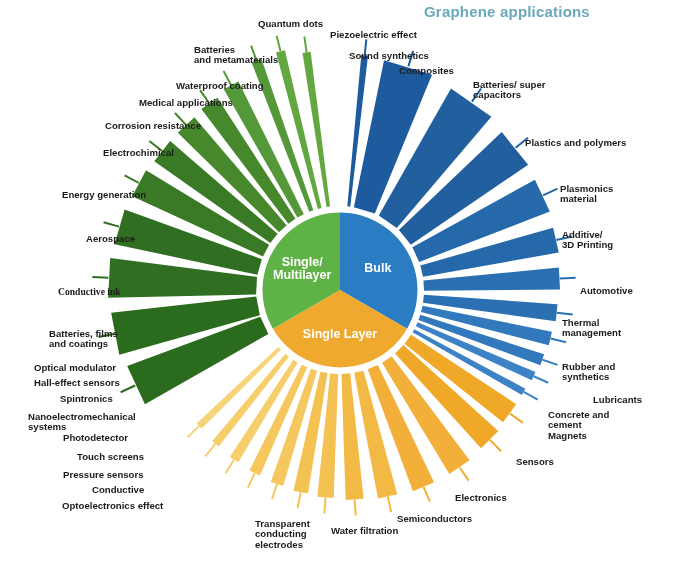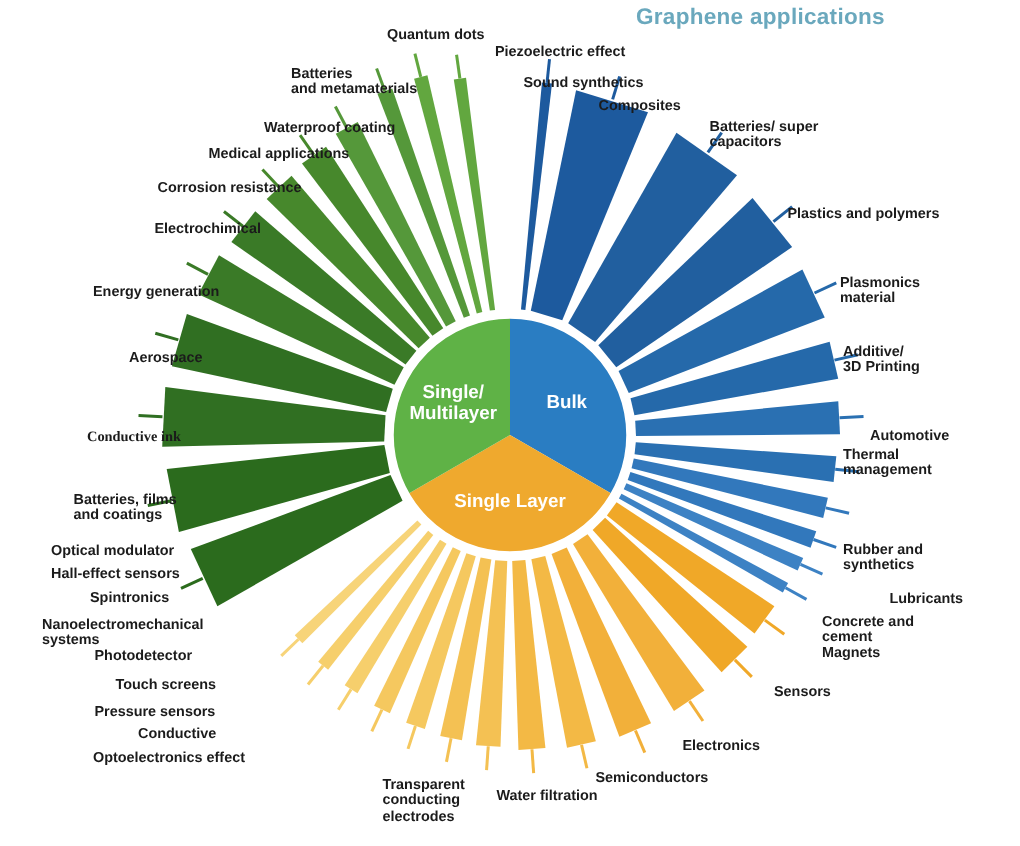--- a/index.html
+++ b/index.html
@@ -124,21 +124,21 @@
   <div id="labels">
       <div class="lbl l" style="left: 399px; top: 66px;">Composites</div>
       <div class="lbl l" style="left: 473px; top: 80px;">Batteries/ super
 capacitors</div>
       <div class="lbl l" style="left: 525px; top: 138px;">Plastics and polymers</div>
       <div class="lbl l" style="left: 560px; top: 184px;">Plasmonics
 material</div>
       <div class="lbl l" style="left: 562px; top: 230px;">Additive/
 3D Printing</div>
       <div class="lbl l" style="left: 580px; top: 286px;">Automotive</div>
-      <div class="lbl l" style="left: 562px; top: 299px;">Thermal
+      <div class="lbl l" style="left: 562px; top: 318px;">Thermal
 management</div>
       <div class="lbl l" style="left: 562px; top: 362px;">Rubber and
 synthetics</div>
       <div class="lbl l" style="left: 561px; top: 395px; padding-left: 32px;">Lubricants</div>
       <div class="lbl l" style="left: 548px; top: 410px;">Concrete and
 cement</div>
       <div class="lbl l" style="left: 548px; top: 431px;">Magnets</div>
       <div class="lbl l" style="left: 516px; top: 457px;">Sensors</div>
       <div class="lbl l" style="left: 455px; top: 493px;">Electronics</div>
       <div class="lbl l" style="left: 397px; top: 514px;">Semiconductors</div>

